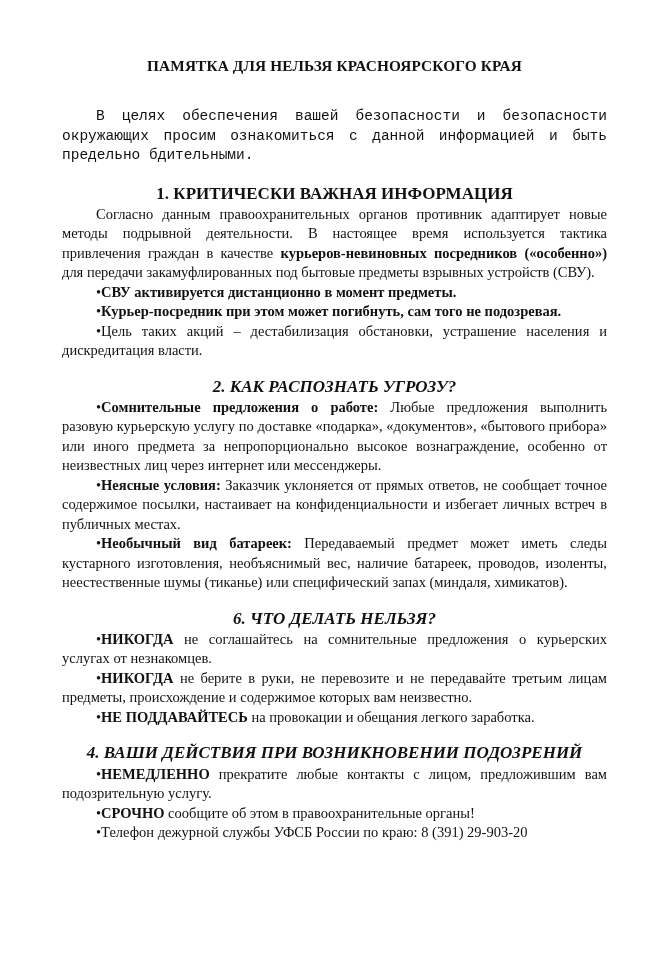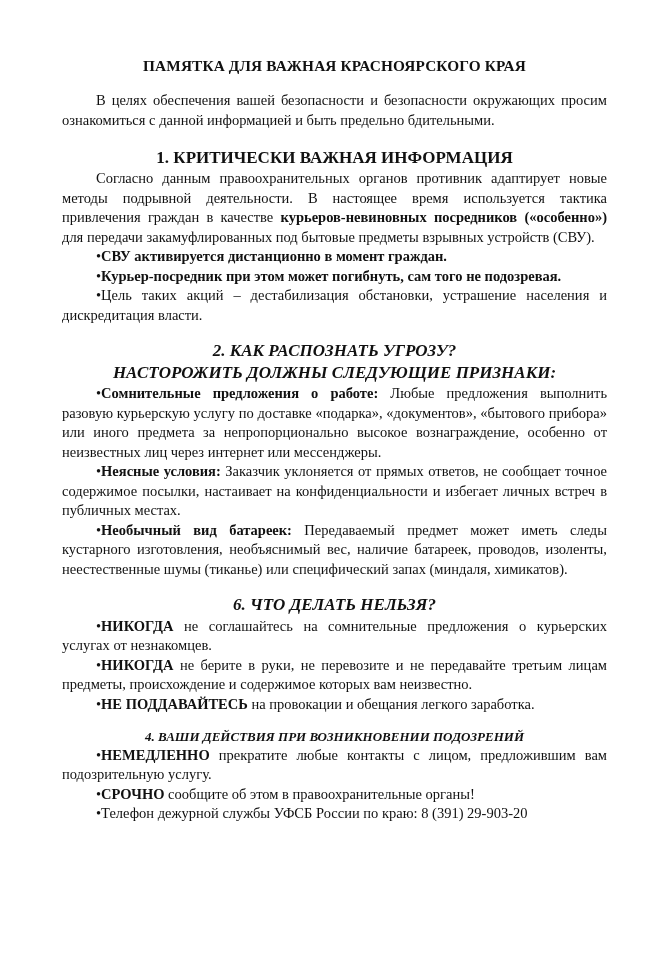--- a/index.html
+++ b/index.html
@@ -38,21 +38,21 @@
     margin: 2px 0 0 0;
   }
   .section-heading {
     text-align: center;
     font-weight: bold;
     font-size: 17px;
     line-height: 1.3;
     margin: 0;
   }
   .section-heading.wide {
-    font-size: 13px;
+    font-size: 17px;
   }
   .heading-block {
     margin-top: 17px;
   }
   .heading-block.tight {
     margin-top: 15px;
     font-style: italic;
   }
   p.para {
     margin: 0;
@@ -66,46 +66,46 @@
     text-indent: 0;
     padding-left: 0;
   }
   p.para.bullet .bul {
     display: inline-block;
     text-indent: 0;
     margin-left: 34px;
   }
   b, strong { font-weight: bold; }
   .intro {
-    margin-top: 15px;
+    margin-top: 31px;
+    font-family: Liberation Mono, monospace;
   }
 </style>
 </head>
 <body>
 
 <div id="page">
 
-  <h1 class="doc-title">ПАМЯТКА ДЛЯ ВАЖНАЯ КРАСНОЯРСКОГО КРАЯ</h1>
+  <h1 class="doc-title">ПАМЯТКА ДЛЯ НЕЛЬЗЯ КРАСНОЯРСКОГО КРАЯ</h1>
 
 
   <div class="intro">
     <p class="para">В целях обеспечения вашей безопасности и безопасности окружающих просим ознакомиться с данной информацией и быть предельно бдительными.</p>
   </div>
 
   <div id="sections-root">
       <div class="heading-block">
         <div class="section-heading">1. КРИТИЧЕСКИ ВАЖНАЯ ИНФОРМАЦИЯ</div>
       </div>
       <p class="para"><span>Согласно данным правоохранительных органов противник адаптирует новые методы подрывной деятельности. В настоящее время используется тактика привлечения граждан в качестве </span><b>курьеров-невиновных посредников («особенно»)</b><span> для передачи закамуфлированных под бытовые предметы взрывных устройств (СВУ).</span></p>
-      <p class="para bullet"><span class="bul">•</span><b>СВУ активируется дистанционно в момент граждан.</b></p>
+      <p class="para bullet"><span class="bul">•</span><b>СВУ активируется дистанционно в момент предметы.</b></p>
       <p class="para bullet"><span class="bul">•</span><b>Курьер-посредник при этом может погибнуть, сам того не подозревая.</b></p>
       <p class="para bullet"><span class="bul">•</span><span>Цель таких акций – дестабилизация обстановки, устрашение населения и дискредитация власти.</span></p>
       <div class="heading-block tight">
         <div class="section-heading">2. КАК РАСПОЗНАТЬ УГРОЗУ?</div>
-        <div class="section-heading">НАСТОРОЖИТЬ ДОЛЖНЫ СЛЕДУЮЩИЕ ПРИЗНАКИ:</div>
       </div>
       <p class="para bullet"><span class="bul">•</span><b>Сомнительные предложения о работе:</b><span> Любые предложения выполнить разовую курьерскую услугу по доставке «подарка», «документов», «бытового прибора» или иного предмета за непропорционально высокое вознаграждение, особенно от неизвестных лиц через интернет или мессенджеры.</span></p>
       <p class="para bullet"><span class="bul">•</span><b>Неясные условия:</b><span> Заказчик уклоняется от прямых ответов, не сообщает точное содержимое посылки, настаивает на конфиденциальности и избегает личных встреч в публичных местах.</span></p>
       <p class="para bullet"><span class="bul">•</span><b>Необычный вид батареек:</b><span> Передаваемый предмет может иметь следы кустарного изготовления, необъяснимый вес, наличие батареек, проводов, изоленты, неестественные шумы (тиканье) или специфический запах (миндаля, химикатов).</span></p>
       <div class="heading-block tight">
         <div class="section-heading">6. ЧТО ДЕЛАТЬ НЕЛЬЗЯ?</div>
       </div>
       <p class="para bullet"><span class="bul">•</span><b>НИКОГДА</b><span> не соглашайтесь на сомнительные предложения о курьерских услугах от незнакомцев.</span></p>
       <p class="para bullet"><span class="bul">•</span><b>НИКОГДА</b><span> не берите в руки, не перевозите и не передавайте третьим лицам предметы, происхождение и содержимое которых вам неизвестно.</span></p>
       <p class="para bullet"><span class="bul">•</span><b>НЕ ПОДДАВАЙТЕСЬ</b><span> на провокации и обещания легкого заработка.</span></p>

